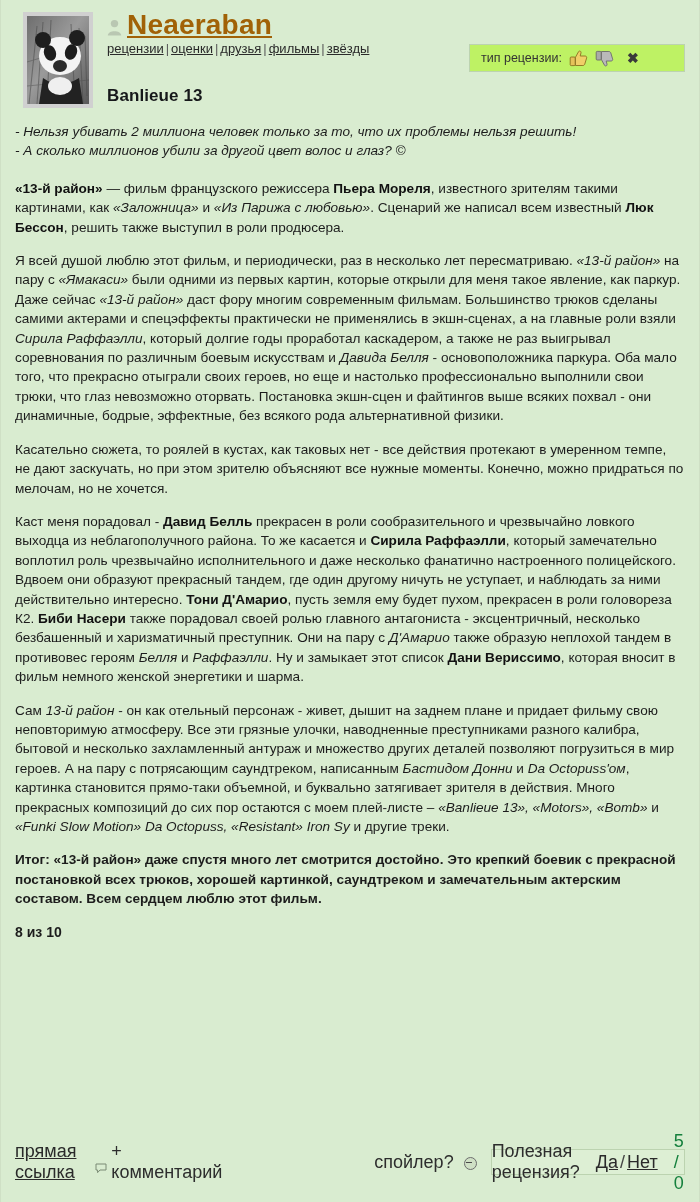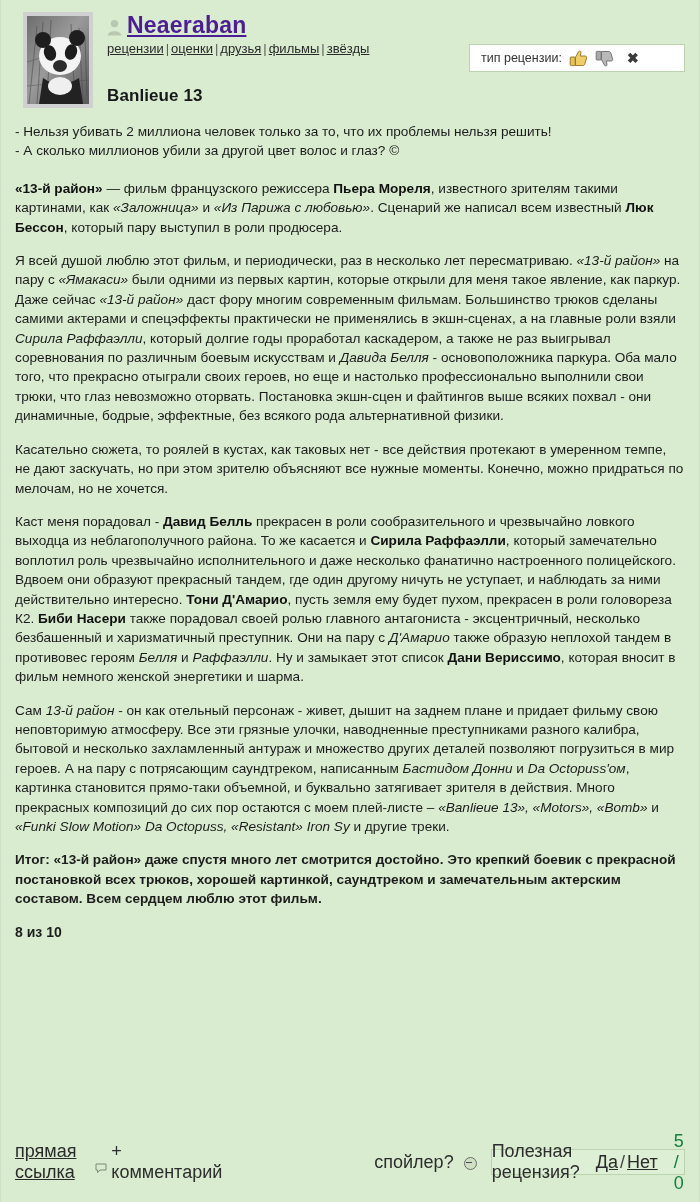--- a/index.html
+++ b/index.html
@@ -59,23 +59,23 @@
     height: 30px;
   }
   .user-icon {
     display: inline-block;
     width: 15px;
     height: 17px;
     position: relative;
     top: 2px;
   }
   .username {
-    font-size: 23px;
-    font-weight: bold;
-    color: #4c1d95;
+    font-size: 28px;
+    font-weight: bold;
+    color: #a16207;
     text-decoration: underline;
     letter-spacing: 0.2px;
     cursor: pointer;
   }
   .nav-links {
     margin-top: 1px;
     font-size: 13px;
     color: #333;
     white-space: nowrap;
   }
@@ -112,21 +112,21 @@
     justify-content: center;
     letter-spacing: 0.2px;
   }
   .review-type-box {
     position: absolute;
     right: 14px;
     top: 44px;
     width: 216px;
     height: 28px;
     border: 1px solid #bcd3b0;
-    background: #ffffff;
+    background: #bef264;
     box-sizing: border-box;
     display: flex;
     align-items: center;
     justify-content: flex-start;
     gap: 7px;
     padding-left: 11px;
   }
   .review-type-label {
     font-size: 12.5px;
     color: #333;
@@ -150,20 +150,21 @@
   .content {
     padding: 0 14px;
     font-size: 13.6px;
     line-height: 19.4px;
     color: #1c1c1c;
   }
   .content p {
     margin: 0 0 14px 0;
   }
   .quote {
+    font-style: italic;
     margin-bottom: 18px !important;
   }
   b, strong { font-weight: bold; color: #111; }
   i, em { font-style: italic; }
   .conclusion { font-weight: bold; }
   .rating {
     font-weight: bold;
     font-size: 14px;
     margin-top: 18px;
   }
@@ -312,21 +313,21 @@
     </div>
   </div>
 
   <div class="content">
 
     <p class="quote">
       <span>- Нельзя убивать 2 миллиона человек только за то, что их проблемы нельзя решить!</span><br>
       <span>- А сколько миллионов убили за другой цвет волос и глаз? ©</span>
     </p>
 
-    <p><b>«13-й район»</b><span> — фильм французского режиссера </span><b>Пьера Мореля</b><span>, известного зрителям такими картинами, как </span><i>«Заложница»</i><span> и </span><i>«Из Парижа с любовью»</i><span>. Сценарий же написал всем известный </span><b>Люк Бессон</b><span>, который пару выступил в роли продюсера.</span></p>
+    <p><b>«13-й район»</b><span> — фильм французского режиссера </span><b>Пьера Мореля</b><span>, известного зрителям такими картинами, как </span><i>«Заложница»</i><span> и </span><i>«Из Парижа с любовью»</i><span>. Сценарий же написал всем известный </span><b>Люк Бессон</b><span>, решить также выступил в роли продюсера.</span></p>
 
     <p><span>Я всей душой люблю этот фильм, и периодически, раз в несколько лет пересматриваю. </span><i>«13-й район»</i><span> на пару с </span><i>«Ямакаси»</i><span> были одними из первых картин, которые открыли для меня такое явление, как паркур. Даже сейчас </span><i>«13-й район»</i><span> даст фору многим современным фильмам. Большинство трюков сделаны самими актерами и спецэффекты практически не применялись в экшн-сценах, а на главные роли взяли </span><i>Сирила Раффаэлли</i><span>, который долгие годы проработал каскадером, а также не раз выигрывал соревнования по различным боевым искусствам и </span><i>Давида Белля</i><span> - основоположника паркура. Оба мало того, что прекрасно отыграли своих героев, но еще и настолько профессионально выполнили свои трюки, что глаз невозможно оторвать. Постановка экшн-сцен и файтингов выше всяких похвал - они динамичные, бодрые, эффектные, без всякого рода альтернативной физики.</span></p>
 
     <p>Касательно сюжета, то роялей в кустах, как таковых нет - все действия протекают в умеренном темпе, не дают заскучать, но при этом зрителю объясняют все нужные моменты. Конечно, можно придраться по мелочам, но не хочется.</p>
 
     <p><span>Каст меня порадовал - </span><b>Давид Белль</b><span> прекрасен в роли сообразительного и чрезвычайно ловкого выходца из неблагополучного района. То же касается и </span><b>Сирила Раффаэлли</b><span>, который замечательно воплотил роль чрезвычайно исполнительного и даже несколько фанатично настроенного полицейского. Вдвоем они образуют прекрасный тандем, где один другому ничуть не уступает, и наблюдать за ними действительно интересно. </span><b>Тони Д'Амарио</b><span>, пусть земля ему будет пухом, прекрасен в роли головореза К2. </span><b>Биби Насери</b><span> также порадовал своей ролью главного антагониста - эксцентричный, несколько безбашенный и харизматичный преступник. Они на пару с </span><i>Д'Амарио</i><span> также образую неплохой тандем в противовес героям </span><i>Белля</i><span> и </span><i>Раффаэлли</i><span>. Ну и замыкает этот список </span><b>Дани Вериссимо</b><span>, которая вносит в фильм немного женской энергетики и шарма.</span></p>
 
     <p><span>Сам </span><i>13-й район</i><span> - он как отельный персонаж - живет, дышит на заднем плане и придает фильму свою неповторимую атмосферу. Все эти грязные улочки, наводненные преступниками разного калибра, бытовой и несколько захламленный антураж и множество других деталей позволяют погрузиться в мир героев. А на пару с потрясающим саундтреком, написанным </span><i>Бастидом Донни</i><span> и </span><i>Da Octopuss'ом</i><span>, картинка становится прямо-таки объемной, и буквально затягивает зрителя в действия. Много прекрасных композиций до сих пор остаются с моем плей-листе – </span><i>«Banlieue 13», «Motors», «Bomb»</i><span> и </span><i>«Funki Slow Motion» Da Octopuss, «Resistant» Iron Sy</i><span> и другие треки.</span></p>
 
     <p class="conclusion">Итог: «13-й район» даже спустя много лет смотрится достойно. Это крепкий боевик с прекрасной постановкой всех трюков, хорошей картинкой, саундтреком и замечательным актерским составом. Всем сердцем люблю этот фильм.</p>

